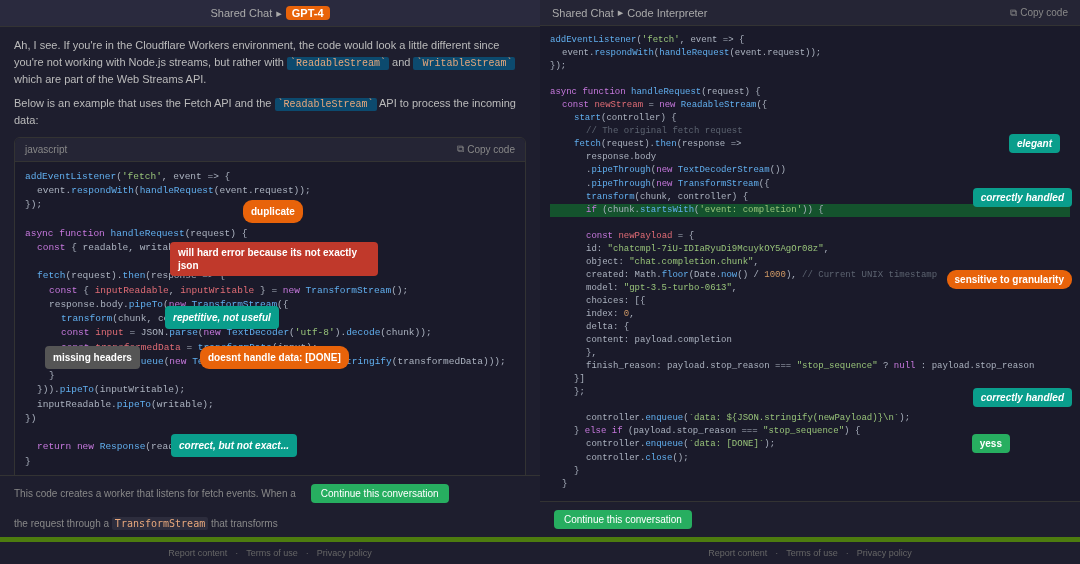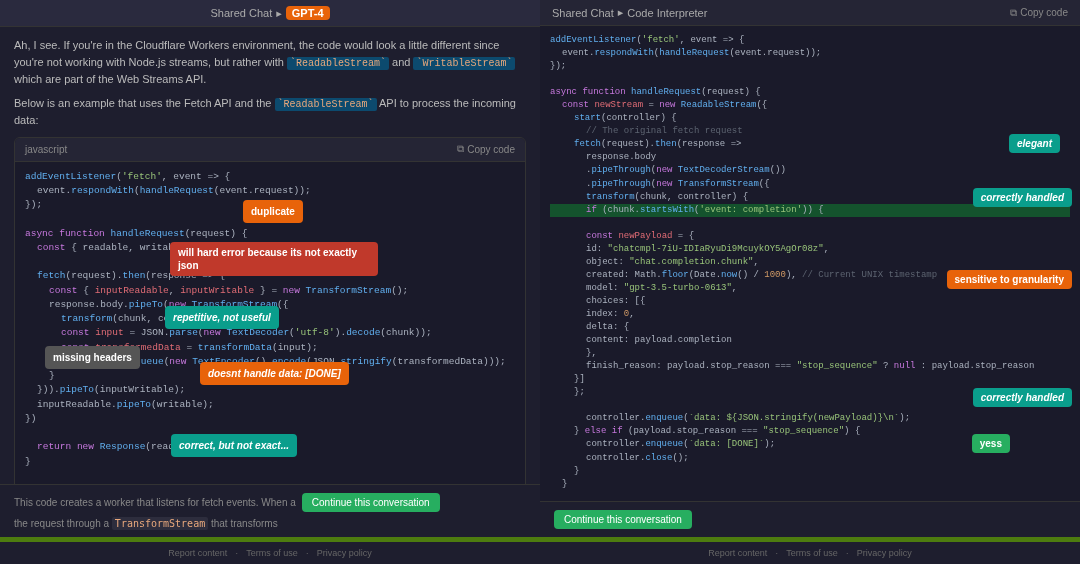--- a/index.html
+++ b/index.html
@@ -148,36 +148,36 @@
       position: absolute;
       border-radius: 4px;
       padding: 4px 8px;
       font-size: 10px;
       font-weight: 600;
       color: white;
       white-space: nowrap;
       z-index: 10;
     }
 
-    .ann-orange { background: #e8630a; }
+    .ann-orange { background: #e8630a; border-radius: 9px; }
     .ann-teal { background: #0a9e8c; font-style: italic; }
     .ann-red { background: #c0392b; }
     .ann-gray { background: #555; }
     .ann-green { background: #27ae60; }
 
     
     .bottom-bar {
       background: #1e1e2e;
       padding: 8px 14px;
       font-size: 10px;
       color: #888;
       border-top: 1px solid #333;
       display: flex;
       align-items: center;
-      gap: 6px;
+      gap: 15px;
       flex-wrap: wrap;
     }
 
     .continue-btn {
       background: #27ae60;
       color: white;
       border: none;
       border-radius: 4px;
       padding: 4px 10px;
       font-size: 10px;
@@ -281,21 +281,21 @@
         <span class="code-line"><span class="plain">}</span></span>
         <span class="code-line">&nbsp;</span>
         <span class="code-line"><span class="kw">function</span> <span class="fn">transformData</span><span class="plain">(data) {</span></span>
 
       </div>
 
       <div class="annotation ann-orange" style="top:62px; left:228px;">duplicate</div>
       <div class="annotation ann-red" style="top:104px; left:155px; white-space:normal; width:208px; line-height:1.3;">will hard error because its not exactly json</div>
       <div class="annotation ann-teal" style="top:168px; left:150px;">repetitive, not useful</div>
       <div class="annotation ann-gray" style="top:208px; left:30px;">missing headers</div>
-      <div class="annotation ann-orange" style="top:224px; left:185px;font-style:italic;">doesnt handle data: [DONE]</div>
+      <div class="annotation ann-orange" style="top:208px; left:185px;">doesnt handle data: [DONE]</div>
       <div class="annotation ann-teal" style="top:296px; left:156px;">correct, but not exact...</div>
     </div>
   </div>
 
   <div class="bottom-bar">
     <span>This code creates a worker that listens for fetch events. When a</span>
     <button class="continue-btn">Continue this conversation</button>
     <span>the request through a <code style="background:#2d2d3d;color:#e8a87c;padding:1px 3px;border-radius:2px;font-family:monospace;">TransformStream</code> that transforms</span>
   </div>
   <div class="footer-links">

